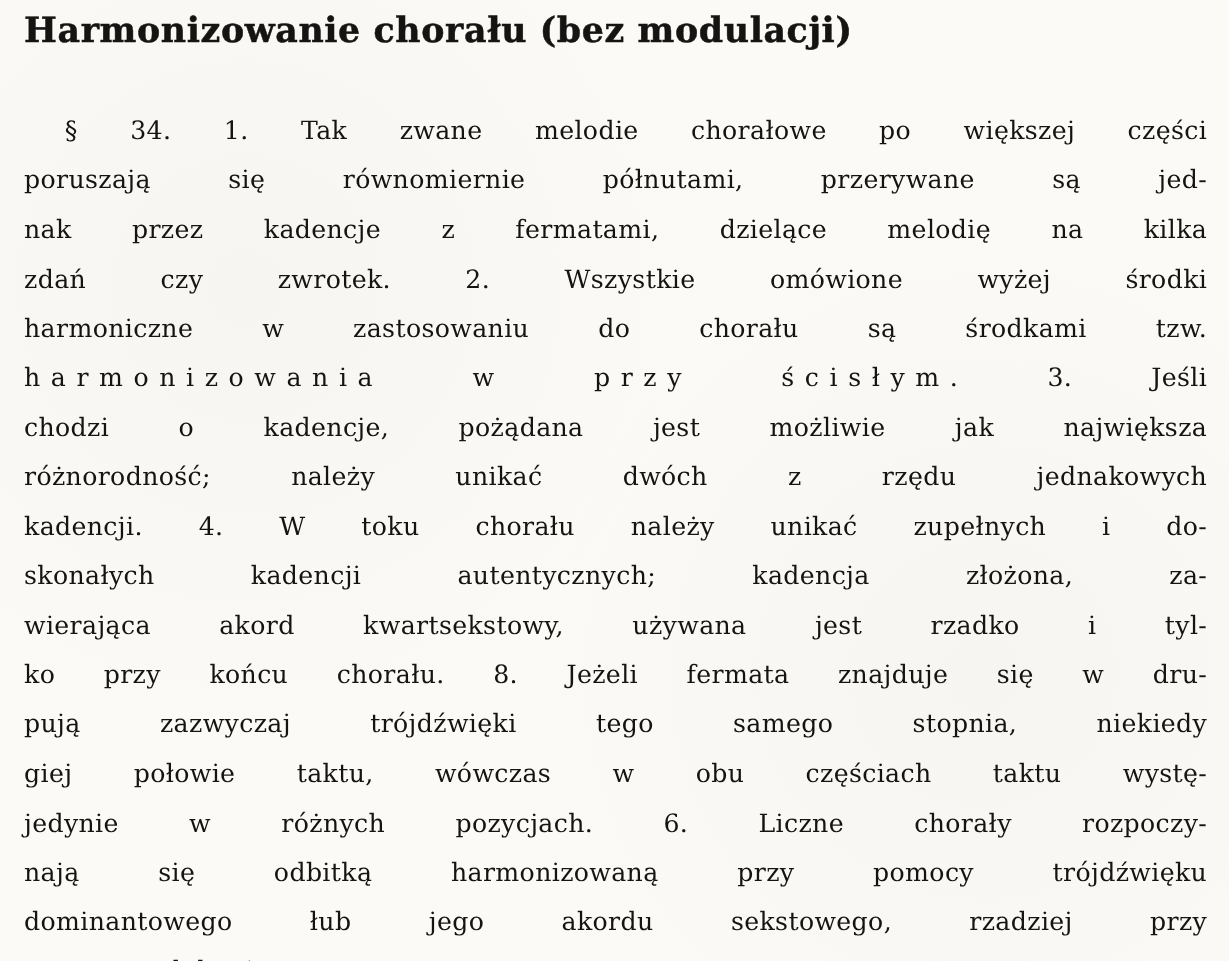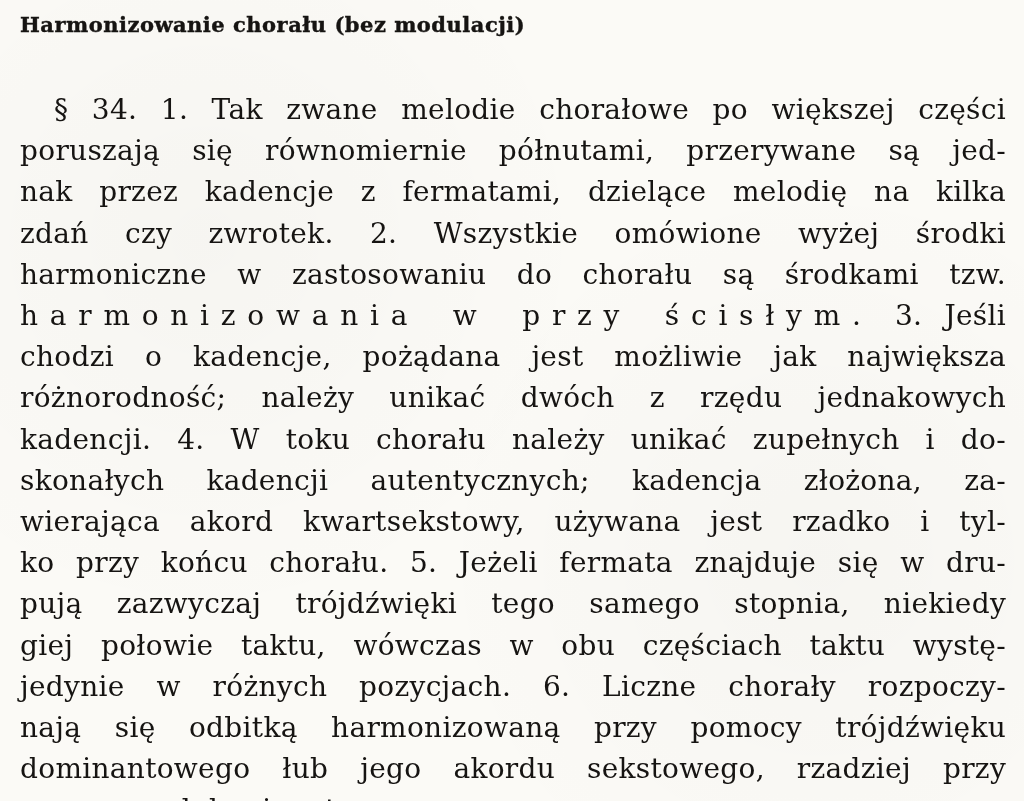--- a/index.html
+++ b/index.html
@@ -18,32 +18,32 @@
     box-sizing: border-box;
     width: 1024px;
     height: 801px;
     padding: 6px 18px 0 20px;
     background:
       radial-gradient(circle at 20% 30%, rgba(0,0,0,0.02), transparent 40%),
       radial-gradient(circle at 80% 70%, rgba(0,0,0,0.02), transparent 40%),
       #fbfaf6;
   }
   .title {
-    font-size: 21px;
+    font-size: 29px;
     font-weight: bold;
     letter-spacing: 0.5px;
     line-height: 34px;
     margin: 2px 0 0 0;
     -webkit-text-stroke: 0.4px #161412;
   }
   .paragraph {
     margin-top: 47px;
   }
   .line {
-    font-size: 28px;
+    font-size: 21px;
     line-height: 41.2px;
     text-align: justify;
     text-align-last: justify;
     white-space: nowrap;
     letter-spacing: 0.3px;
   }
   .line.indent {
     text-indent: 34px;
   }
   .line.last {
@@ -64,21 +64,21 @@
       <div class="line"><span>poruszają się równomiernie półnutami, przerywane są jed-</span></div>
       <div class="line"><span>nak przez kadencje z fermatami, dzielące melodię na kilka</span></div>
       <div class="line"><span>zdań czy zwrotek. 2. Wszystkie omówione wyżej środki</span></div>
       <div class="line"><span>harmoniczne w zastosowaniu do chorału są środkami tzw.</span></div>
       <div class="line"><span class="spaced">harmonizowania w przy ścisłym.</span><span> 3. Jeśli</span></div>
       <div class="line"><span>chodzi o kadencje, pożądana jest możliwie jak największa</span></div>
       <div class="line"><span>różnorodność; należy unikać dwóch z rzędu jednakowych</span></div>
       <div class="line"><span>kadencji. 4. W toku chorału należy unikać zupełnych i do-</span></div>
       <div class="line"><span>skonałych kadencji autentycznych; kadencja złożona, za-</span></div>
       <div class="line"><span>wierająca akord kwartsekstowy, używana jest rzadko i tyl-</span></div>
-      <div class="line"><span>ko przy końcu chorału. 5. Jeżeli fermata znajduje się w dru-</span></div>
+      <div class="line"><span>ko przy końcu chorału. 8. Jeżeli fermata znajduje się w dru-</span></div>
       <div class="line"><span>pują zazwyczaj trójdźwięki tego samego stopnia, niekiedy</span></div>
       <div class="line"><span>giej połowie taktu, wówczas w obu częściach taktu wystę-</span></div>
       <div class="line"><span>jedynie w różnych pozycjach. 6. Liczne chorały rozpoczy-</span></div>
       <div class="line"><span>nają się odbitką harmonizowaną przy pomocy trójdźwięku</span></div>
       <div class="line"><span>dominantowego łub jego akordu sekstowego, rzadziej przy</span></div>
       <div class="line last"><span>pomocy subdominanty.</span></div>
     </div>
 </div>
 
 </body></html>

